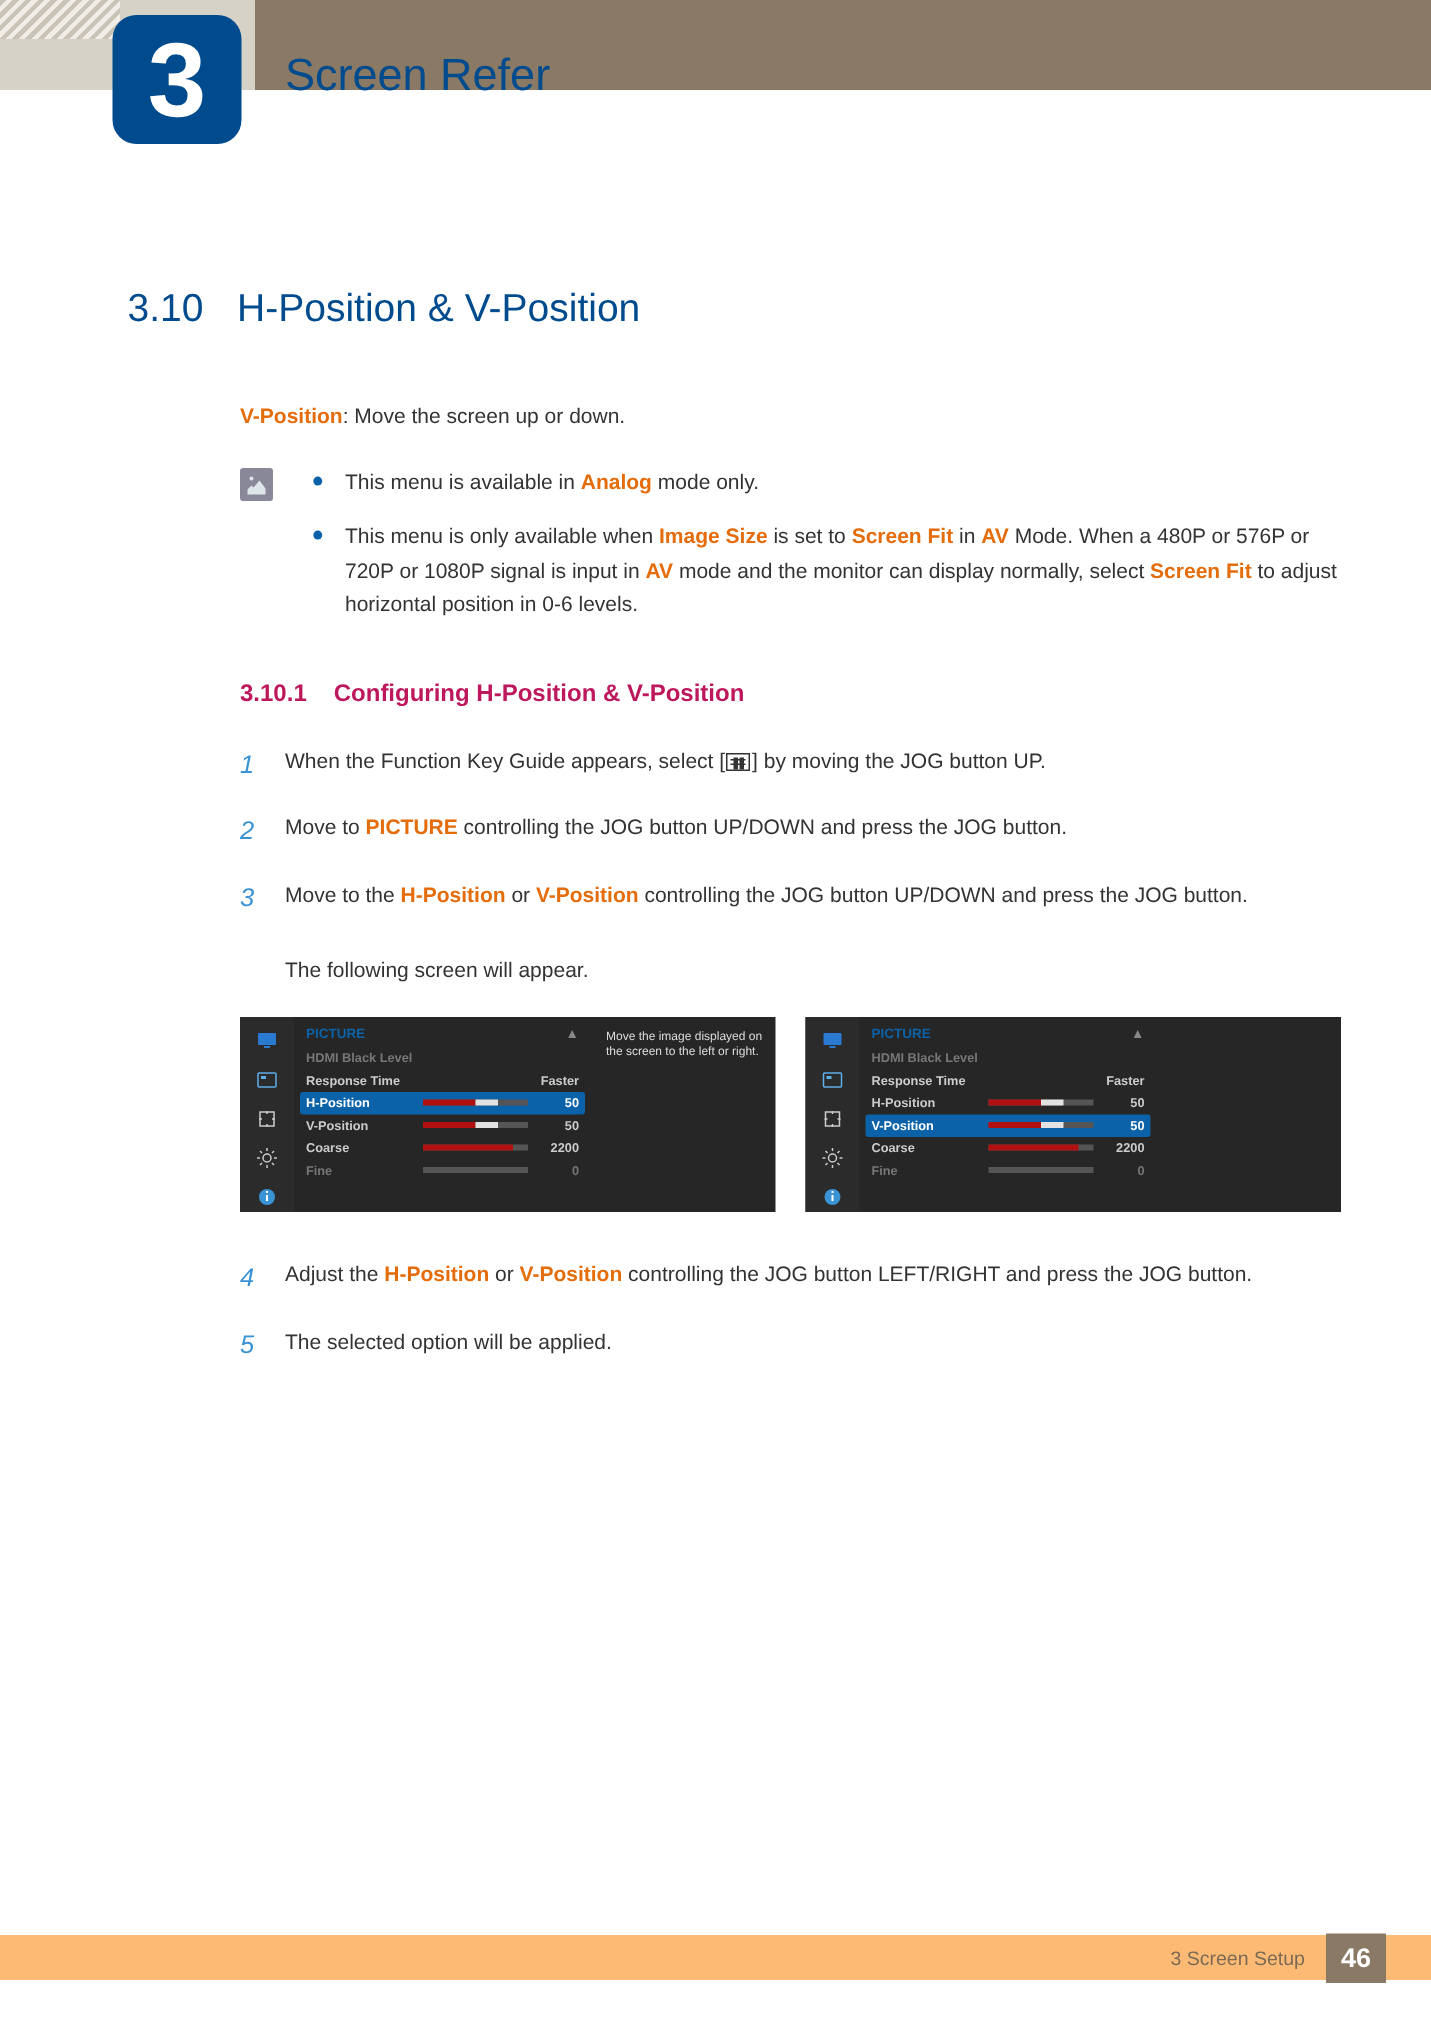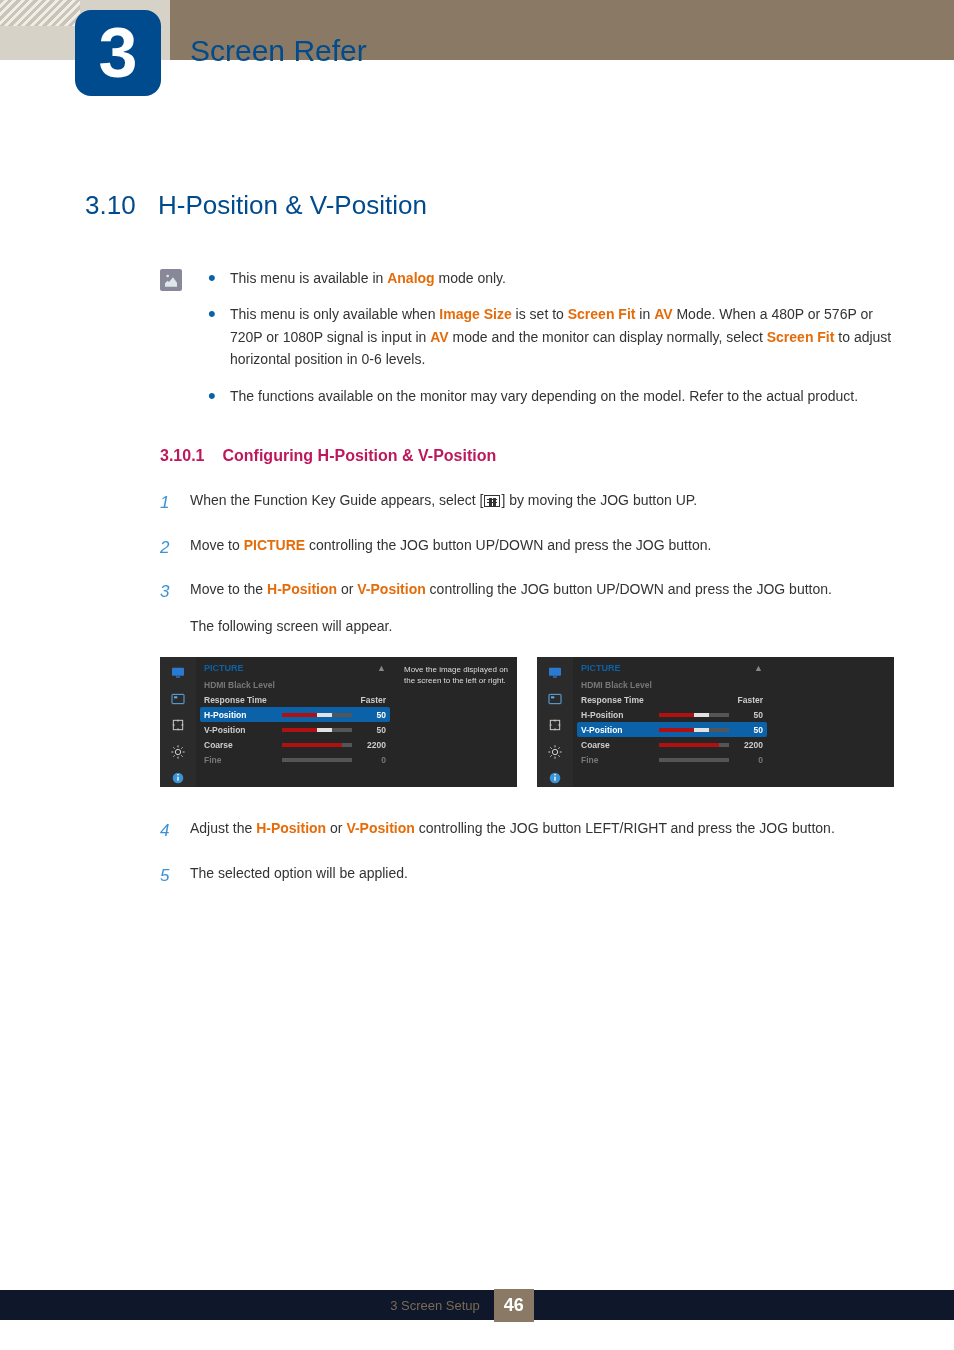--- a/index.html
+++ b/index.html
@@ -188,24 +188,24 @@
     padding: 8px;
     font-size: 8px;
     line-height: 1.3;
     color: #ddd;
   }
   
   .footer-bar {
     position: absolute;
     bottom: 30px; left: 0; right: 0;
     height: 30px;
-    background: #0f172a;
+    background: #fdba74;
     display: flex;
     align-items: center;
-    justify-content: center;
+    justify-content: flex-end;
     padding-right: 30px;
     font-size: 13px;
     color: #7a6a55;
   }
   .footer-bar .pg {
     background: #8a7a65;
     color: #fff;
     padding: 6px 10px;
     font-size: 18px;
     font-weight: bold;
@@ -225,37 +225,39 @@
 <div class="chapter-title">Screen Refer</div>
 
 <div class="content">
 
   <div class="section-row">
     <span class="section-num">3.10</span>
     <span class="section-title">H-Position &amp; V-Position</span>
   </div>
 
   <div class="body-block">
+    <p class="para">
+      <span class="hl">V-Position</span><span>: Move the screen up or down.</span>
+    </p>
   </div>
 
   <div class="note-block">
     <div class="note-icon">
       <svg viewBox="0 0 24 24">
           <path fill="#dfe6ea" d="M3 17l4-4 2 2 6-7 6 8v6H3z"></path>
           <circle cx="7" cy="6" r="2" fill="#dfe6ea"></circle>
         </svg>
     </div>
     <ul class="note-list">
       <li>
         <span>This menu is available in </span><span class="hl">Analog</span><span> mode only.</span>
       </li>
       <li>
         <span>This menu is only available when </span><span class="hl">Image Size</span><span> is set to </span><span class="hl">Screen Fit</span><span> in </span><span class="hl">AV</span><span> Mode. When a 480P or 576P or 720P or 1080P signal is input in </span><span class="hl">AV</span><span> mode and the monitor can display normally, select </span><span class="hl">Screen Fit</span><span> to adjust horizontal position in 0-6 levels.</span>
       </li>
-      <li>The functions available on the monitor may vary depending on the model. Refer to the actual product.</li>
     </ul>
   </div>
 
   <div class="subsection">
     <div class="subsection-row">
       <span class="sub-num">3.10.1</span><span>Configuring H-Position &amp; V-Position</span>
     </div>
   </div>
 
   <div class="steps">
@@ -263,21 +265,21 @@
       <span class="stepnum">1</span>
       <span>When the Function Key Guide appears, select [</span><span class="menu-icon-inline"><span class="bar3"></span></span><span>] by moving the JOG button UP.</span>
     </div>
     <div class="step">
       <span class="stepnum">2</span>
       <span>Move to </span><span class="hl">PICTURE</span><span> controlling the JOG button UP/DOWN and press the JOG button.</span>
     </div>
     <div class="step">
       <span class="stepnum">3</span>
       <span>Move to the </span><span class="hl">H-Position</span><span> or </span><span class="hl">V-Position</span><span> controlling the JOG button UP/DOWN and press the JOG button.</span>
-      <div style="margin-top:10px;">The following screen will appear.</div>
+      <div style="margin-top:24px;">The following screen will appear.</div>
     </div>
   </div>
 
   <div class="osd-row">
 
     <div class="osd">
       <div class="iconcol">
         <div class="ic">
             <svg viewBox="0 0 24 24">
               <rect x="3" y="4" width="18" height="12" rx="1" fill="#2a7ad1"></rect>

